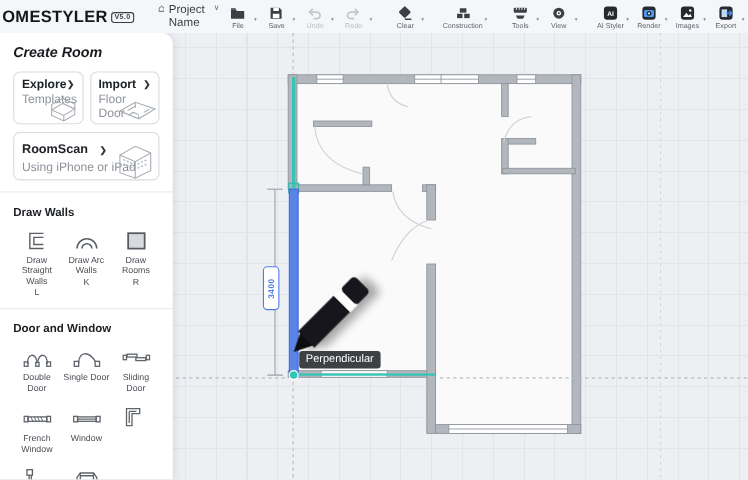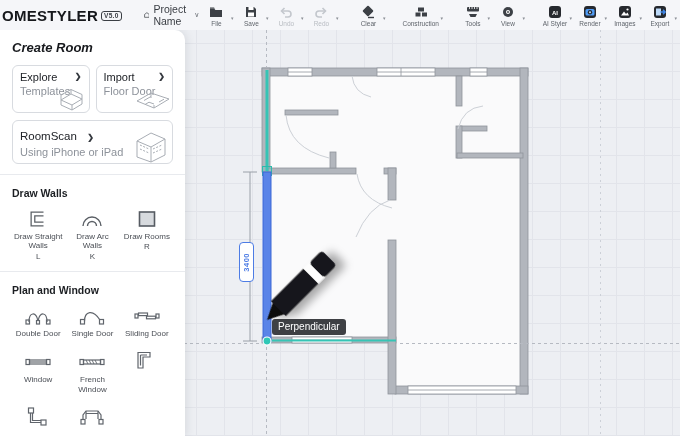--- a/index.html
+++ b/index.html
@@ -12,40 +12,40 @@
     background-image:
       repeating-linear-gradient(0deg,#e2e4ea 0 1px,transparent 1px 28px),
       repeating-linear-gradient(90deg,#e2e4ea 0 1px,transparent 1px 28px);}
 
   
   .header{position:absolute;left:0;top:0;right:0;height:30px;background:#f5f6f9;
           display:flex;align-items:center;z-index:5;}
   .logo{font-weight:bold;font-size:15px;letter-spacing:.3px;color:#15171b;margin-left:2px;white-space:nowrap;}
   .vbadge{font-size:6.5px;font-weight:bold;color:#3a3e44;border:1px solid #3a3e44;border-radius:3px;
           padding:0 2px;margin-left:3px;vertical-align:3px;display:inline-block;line-height:8px;height:8px;}
-  .project{display:flex;align-items:center;gap:4px;margin-left:22px;font-size:10.5px;color:#3a3e44;cursor:pointer;}
+  .project{display:flex;align-items:flex-start;gap:4px;margin-left:22px;font-size:10.5px;color:#3a3e44;cursor:pointer;}
   .project .caret{font-size:7px;color:#6b7076;}
   .toolbar{display:flex;align-items:flex-start;margin-left:auto;margin-right:4px;gap:1px;}
   .tbtn{display:flex;flex-direction:column;align-items:center;padding:2px 4px 0 4px;min-width:26px;
         position:relative;cursor:pointer;}
   .tbtn .ticon{width:14px;height:14px;position:relative;}
   .tbtn .tcaret{position:absolute;top:13px;right:0;font-size:5px;color:#8b8f96;line-height:5px;}
   .tbtn .tlabel{font-size:6.5px;color:#5f646b;margin-top:1px;white-space:nowrap;}
   .tbtn.disabled .tlabel{color:#b9bdc3;}
   .tbtn.grpgap{margin-left:12px;}
 
   
-  .panel{position:absolute;left:0;top:30px;width:185px;height:406px;background:#ffffff;
+  .panel{position:absolute;left:0;top:30px;width:157px;height:406px;background:#ffffff;
          border-radius:0 10px 0 0;box-shadow:2px 0 8px rgba(40,45,60,.10);z-index:4;
          padding:8px 12px 12px 12px;box-sizing:border-box;overflow:hidden;}
   .panel h1{font-size:13px;font-style:italic;font-weight:bold;margin:2px 0 10px 0;color:#17191d;}
   .cardrow{display:flex;gap:6px;}
   .card{flex:1;border:1px solid #d8dbe0;border-radius:6px;height:48px;position:relative;
         padding:5px 7px;box-sizing:border-box;cursor:pointer;background:#fff;overflow:hidden;}
-  .card .clabel{font-size:11px;font-weight:normal;color:#202328;}
+  .card .clabel{font-size:11px;font-weight:bold;color:#202328;}
   .card .chev{font-size:8px;font-weight:bold;color:#33373d;float:right;margin-top:1px;}
   .card .csub{font-size:11px;color:#8d929a;margin-top:2px;}
   .card svg.cicon{position:absolute;right:1px;bottom:0px;}
   .card.wide{margin-top:7px;height:44px;}
   .card.wide .clabel{font-size:11.5px;}
   .card.wide .chev{float:none;margin-left:6px;font-size:8px;}
   hr.divider{border:none;border-top:1px solid #e8eaee;margin:10px -12px 8px -12px;}
   .sectitle{font-size:10.5px;font-weight:bold;color:#1b1e22;margin:12px 0 8px 0;}
   .toolgrid{display:grid;grid-template-columns:repeat(3,1fr);column-gap:2px;row-gap:12px;}
   .titem{display:flex;flex-direction:column;align-items:center;text-align:center;cursor:pointer;}
@@ -347,21 +347,21 @@
             <svg width="22" height="20" viewBox="0 0 22 20">
               <rect x="3.5" y="3" width="15" height="14" fill="#d7dade" stroke="#565b62" stroke-width="1.6"></rect>
             </svg>
           </span>
         <span class="tlbl">Draw Rooms</span>
         <span class="tkey">R</span>
       </div>
     </div>
 
     <hr class="divider">
-    <div class="sectitle">Plan and Window</div>
+    <div class="sectitle">Door and Window</div>
     <div class="toolgrid">
       <div class="titem">
         <span class="ticn">
             <svg width="26" height="20" viewBox="0 0 26 20" fill="none" stroke="#60656c" stroke-width="1.2">
               <rect x="1" y="14" width="3.5" height="4"></rect>
               <rect x="21.5" y="14" width="3.5" height="4"></rect>
               <rect x="11.5" y="14.5" width="3" height="3.5"></rect>
               <path d="M4 16 C4 6 11 5 13 15"></path>
               <path d="M22 16 C22 6 15 5 13 15"></path>
             </svg>
@@ -388,35 +388,35 @@
             </svg>
           </span>
         <span class="tlbl">Sliding Door</span>
       </div>
       <div class="titem">
         <span class="ticn">
             <svg width="26" height="20" viewBox="0 0 26 14" fill="none" stroke="#60656c" stroke-width="1.2">
               <rect x="1" y="4.5" width="3.5" height="5"></rect>
               <rect x="21.5" y="4.5" width="3.5" height="5"></rect>
               <rect x="4.5" y="5" width="17" height="4"></rect>
-              <line x1="4.5" y1="7" x2="21.5" y2="7"></line>
-            </svg>
-          </span>
-        <span class="tlbl">Window</span>
+              <path d="M7 5 l2 4 M10 5 l2 4 M13 5 l2 4 M16 5 l2 4" stroke-width="0.9"></path>
+            </svg>
+          </span>
+        <span class="tlbl">French Window</span>
       </div>
       <div class="titem">
         <span class="ticn">
             <svg width="26" height="20" viewBox="0 0 26 14" fill="none" stroke="#60656c" stroke-width="1.2">
               <rect x="1" y="4.5" width="3.5" height="5"></rect>
               <rect x="21.5" y="4.5" width="3.5" height="5"></rect>
               <rect x="4.5" y="5" width="17" height="4"></rect>
-              <path d="M7 5 l2 4 M10 5 l2 4 M13 5 l2 4 M16 5 l2 4" stroke-width="0.9"></path>
-            </svg>
-          </span>
-        <span class="tlbl">French Window</span>
+              <line x1="4.5" y1="7" x2="21.5" y2="7"></line>
+            </svg>
+          </span>
+        <span class="tlbl">Window</span>
       </div>
       <div class="titem">
         <span class="ticn">
             <svg width="24" height="22" viewBox="0 0 24 22" fill="none" stroke="#60656c" stroke-width="1.2">
               <path d="M3 2.5 H15 V7 H8 V18 H3 Z"></path>
               <path d="M5.5 5 H12 M5.5 5 V15.5"></path>
             </svg>
           </span>
 
       </div>

